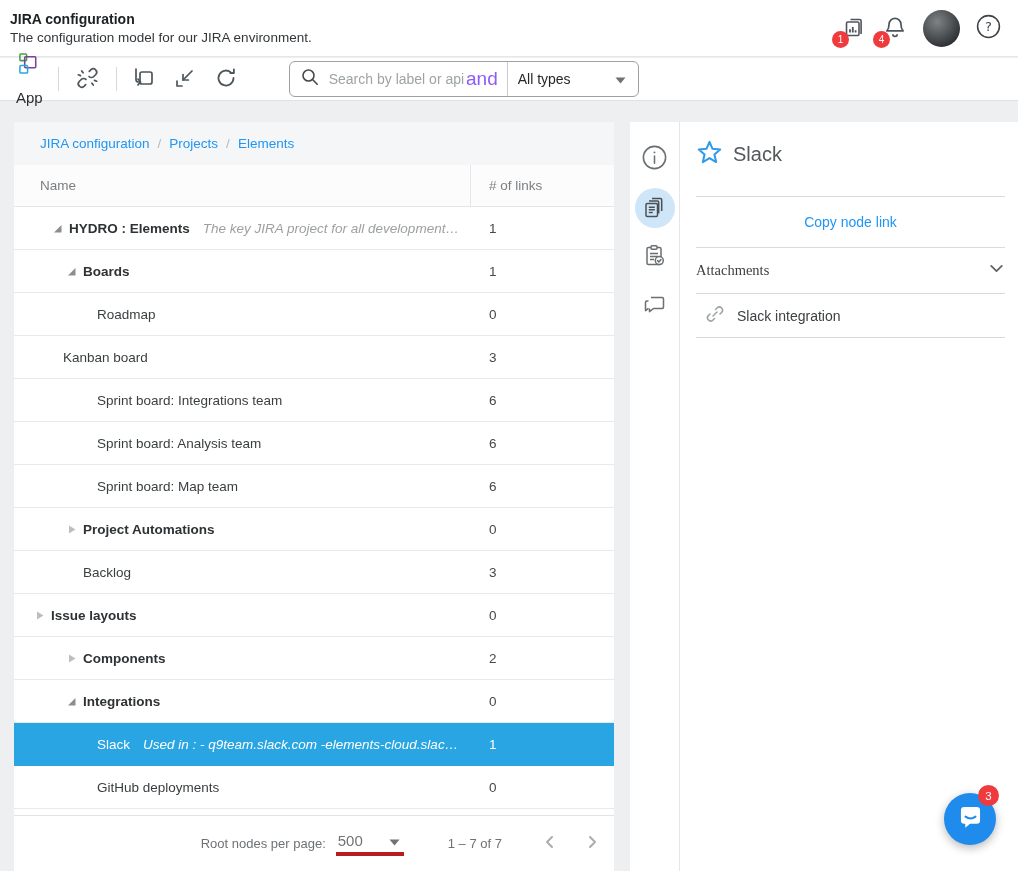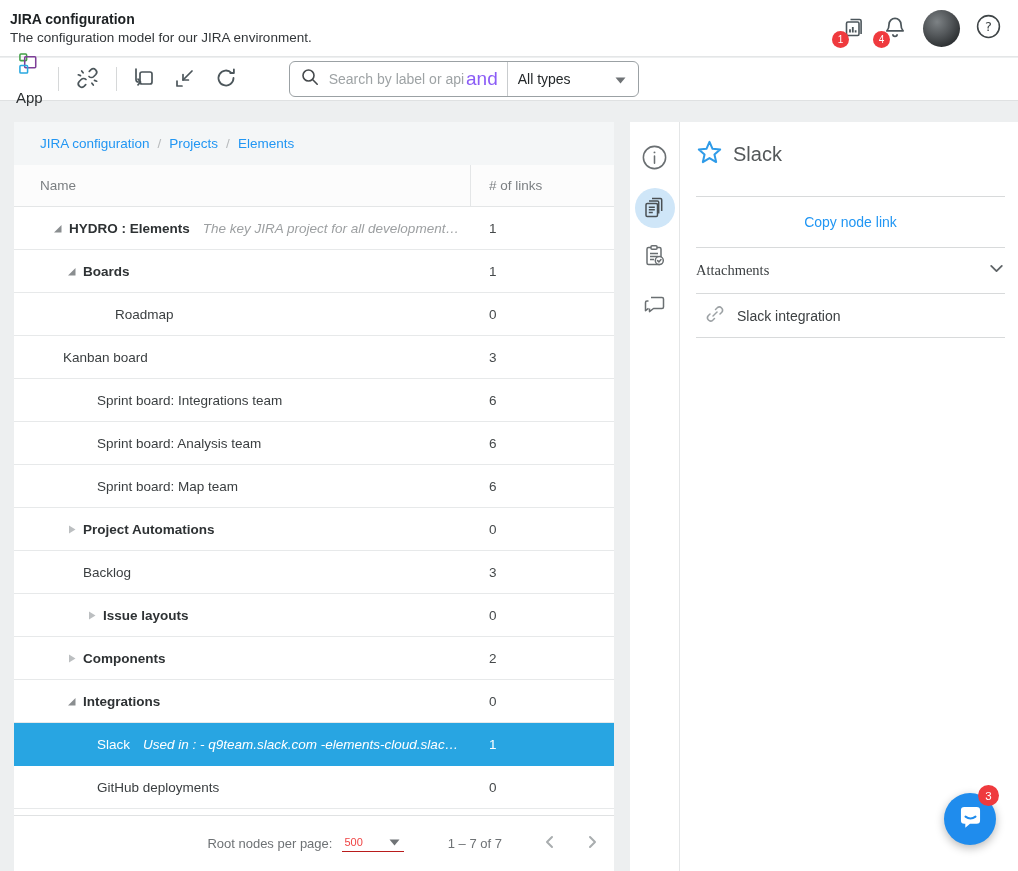--- a/index.html
+++ b/index.html
@@ -54,22 +54,22 @@
   .tlabel { color:#3a3e40; white-space:nowrap; }
   .tlabel.bold { font-weight:700; color:#2e3234; }
   .tdesc { font-style:italic; color:#9da0a2; margin-left:13px; white-space:nowrap; overflow:hidden;
     text-overflow:ellipsis; padding-right:8px; }
   .tlinks { width:144px; flex:0 0 144px; padding-left:19px; color:#45494b; }
   .trow.selected { background:#28a5e2; border-bottom-color:#28a5e2; }
   .trow.selected .tlabel, .trow.selected .tdesc, .trow.selected .tlinks { color:#fff; }
   .tfoot { margin-top:auto; border-top:1px solid #e0e2e3; height:56px; flex:0 0 56px; display:flex;
     align-items:center; justify-content:flex-end; font-size:13px; color:#6e7275; padding-right:10px; }
   .pp-select { display:flex; align-items:center; gap:26px; border:none; background:none; cursor:pointer;
-    border-bottom:1px solid #b91c1c; padding:0 4px 3px 2px; margin-left:10px; font-family:inherit;
-    font-size:11px; color:#ef4444; }
+    border-bottom:4px solid #b91c1c; padding:0 4px 3px 2px; margin-left:10px; font-family:inherit;
+    font-size:15px; color:#737373; }
   .range { margin-left:44px; color:#6e7275; }
   .page-btn { background:none; border:none; cursor:pointer; padding:4px; margin-left:0; display:flex; }
   .page-btn.prev { margin-left:36px; }
   .page-btn.next { margin-left:18px; }
   
   .right-card { flex:1; background:#fff; display:flex; min-width:0; }
   .rail { width:50px; flex:0 0 50px; border-right:1px solid #e4e6e7; display:flex; flex-direction:column;
     align-items:center; padding-top:17px; gap:9px; }
   .rail-btn { width:40px; height:40px; border-radius:50%; background:none; border:none; cursor:pointer;
     display:flex; align-items:center; justify-content:center; }
@@ -235,21 +235,21 @@
             <span class="caret">
               <svg width="11" height="11" viewBox="0 0 11 11">
                 <polygon points="9.5,2 9.5,9.5 2,9.5" fill="#8a8e90"></polygon>
               </svg>
             </span>
             <span class="tlabel bold">Boards</span>
           </div>
           <div class="tlinks">1</div>
         </div>
         <div class="trow">
-          <div class="tname" style="padding-left:84px">
+          <div class="tname" style="padding-left:66px">
             <span class="caret"></span>
             <span class="tlabel">Roadmap</span>
           </div>
           <div class="tlinks">0</div>
         </div>
         <div class="trow">
           <div class="tname" style="padding-left:32px">
             <span class="caret"></span>
             <span class="tlabel">Kanban board</span>
           </div>
@@ -288,21 +288,21 @@
           <div class="tlinks">0</div>
         </div>
         <div class="trow">
           <div class="tname" style="padding-left:52px">
             <span class="caret"></span>
             <span class="tlabel">Backlog</span>
           </div>
           <div class="tlinks">3</div>
         </div>
         <div class="trow">
-          <div class="tname" style="padding-left:72px">
+          <div class="tname" style="padding-left:20px">
             <span class="caret">
               <svg width="11" height="11" viewBox="0 0 11 11">
                 <polygon points="3,1.5 9.5,5.5 3,9.5" fill="#bcbfc1"></polygon>
               </svg>
             </span>
             <span class="tlabel bold">Issue layouts</span>
           </div>
           <div class="tlinks">0</div>
         </div>
         <div class="trow">

